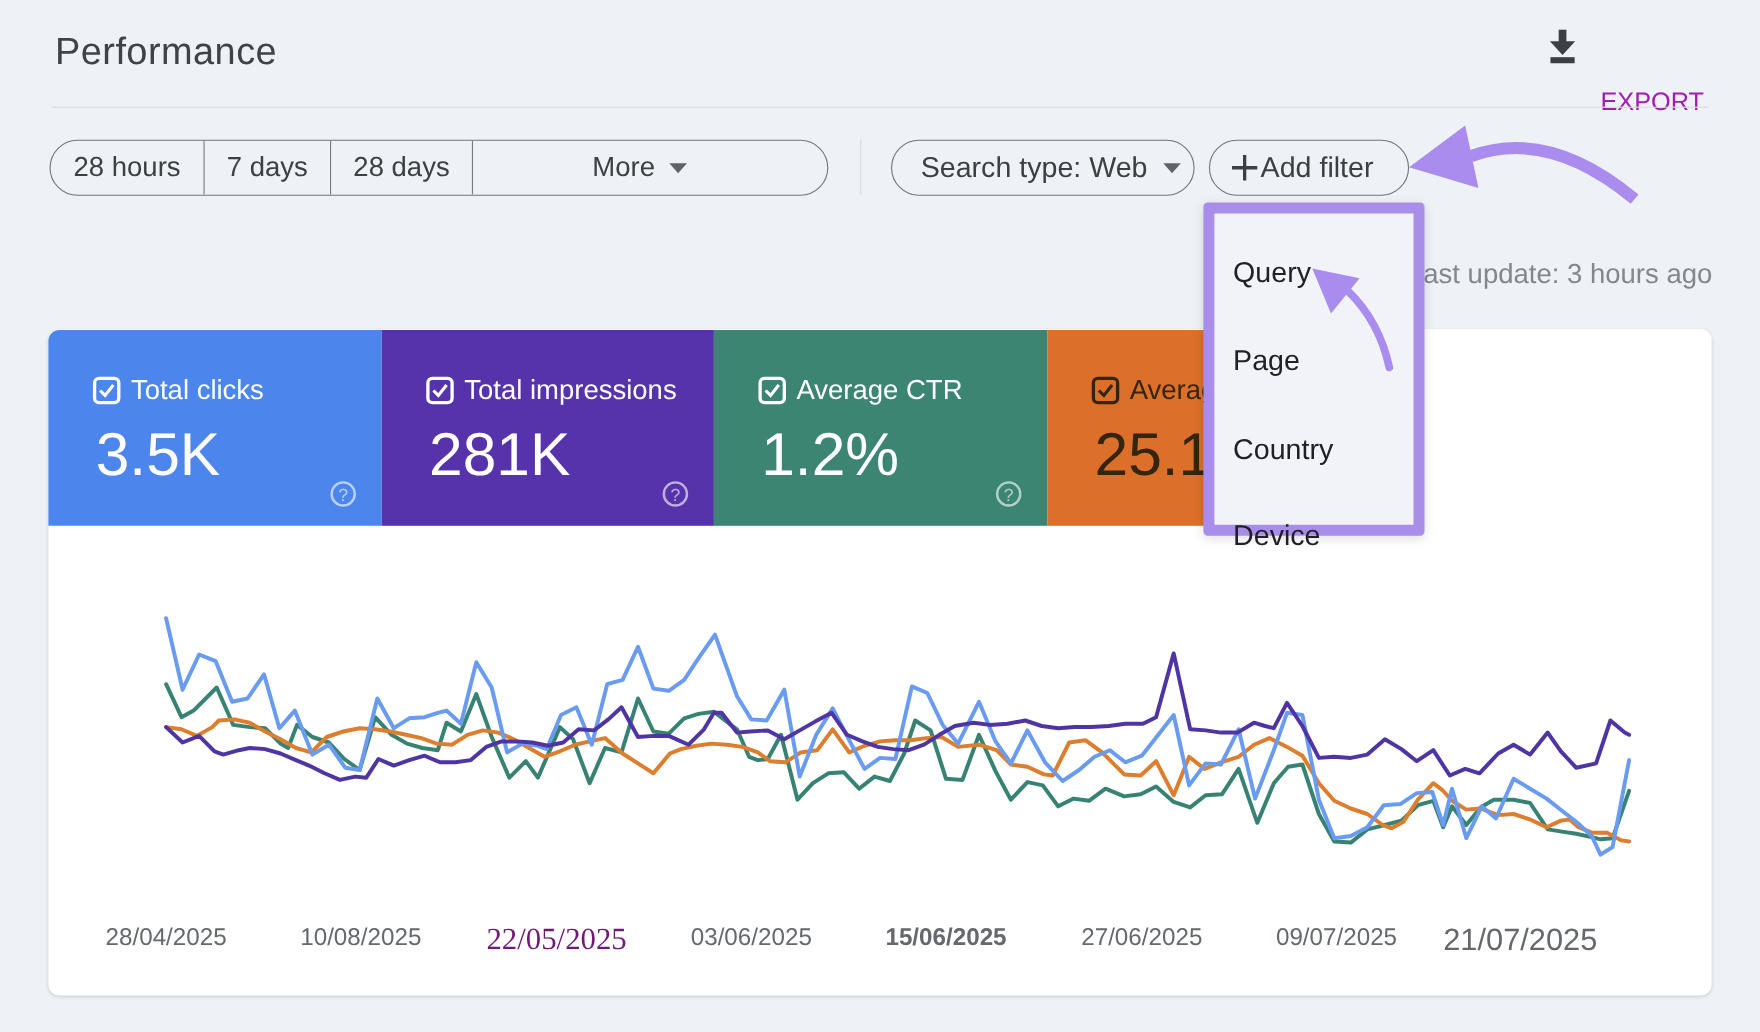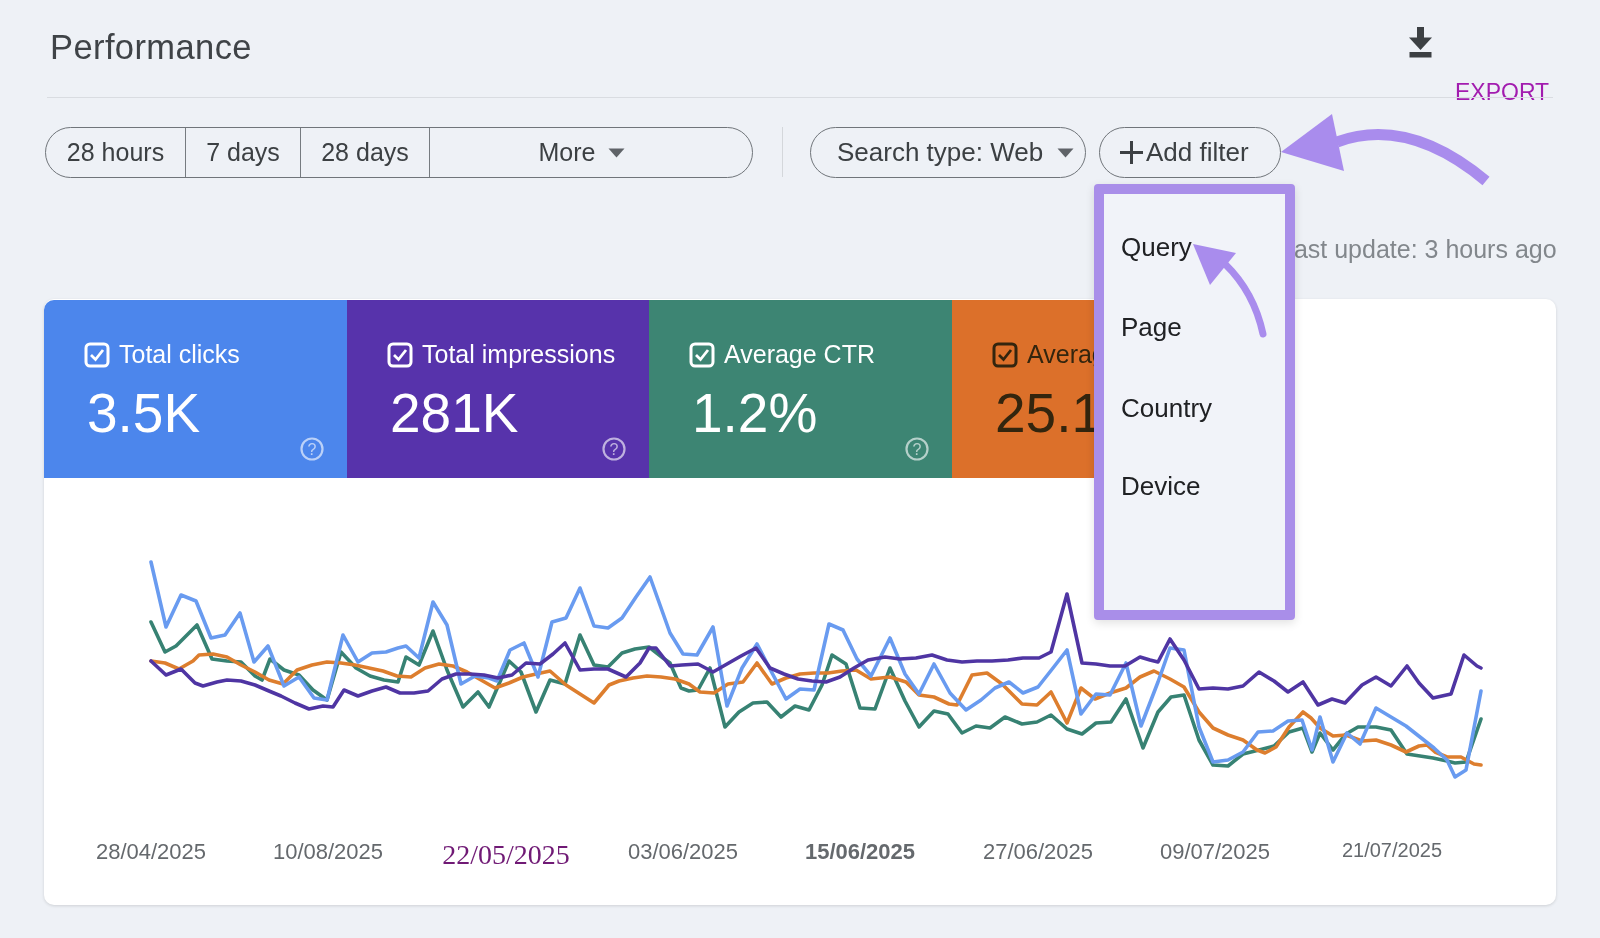--- a/index.html
+++ b/index.html
@@ -88,23 +88,23 @@
 <polyline points="151,661 166,675 181,669 195,683 203,686 217,682 227,680 241,681 255,685 269,691 281,696 295,703 309,709 323,706 333,707 344,690 358,696 372,691 386,687 400,693 414,693 428,691 442,679 456,674 470,674 484,675 498,678 512,675 526,663 540,664 553,654 565,643 580,670 594,669 608,669 626,677 640,663 649,648 656,648 670,666 682,665 698,664 713,672 727,664 741,656 756,648 770,668 784,674 798,679 812,681 826,682 840,677 854,668 868,660 885,657 900,659 916,658 932,655 947,660 962,662 977,661 992,661 1008,660 1023,658 1039,658 1051,652 1067,594 1082,663 1096,664 1110,666 1125,666 1140,657 1150,660 1158,662 1170,639 1184,660 1199,689 1213,688 1228,689 1243,686 1259,672 1274,681 1288,692 1303,682 1318,705 1332,699 1345,703 1362,685 1376,677 1391,686 1407,666 1419,683 1433,698 1451,694 1464,655 1477,666 1481,668" fill="none" stroke="#4f35a3" stroke-width="3.6" stroke-linejoin="round" stroke-linecap="round"></polyline>
 </svg>
 
   <div class="abs" style="left:71px;top:839px;width:160px;text-align:center;font-size:22px;color:#65696d;z-index:3;">28/04/2025</div>
 <div class="abs" style="left:248px;top:839px;width:160px;text-align:center;font-size:22px;color:#65696d;z-index:3;">10/08/2025</div>
 <div class="abs" style="left:426px;top:839px;width:160px;text-align:center;font-size:28px;color:#701a75;z-index:3;font-family:Liberation Serif, serif;">22/05/2025</div>
 <div class="abs" style="left:603px;top:839px;width:160px;text-align:center;font-size:22px;color:#65696d;z-index:3;">03/06/2025</div>
 <div class="abs" style="left:780px;top:839px;width:160px;text-align:center;font-size:22px;color:#65696d;z-index:3;font-weight:bold;">15/06/2025</div>
 <div class="abs" style="left:958px;top:839px;width:160px;text-align:center;font-size:22px;color:#65696d;z-index:3;">27/06/2025</div>
 <div class="abs" style="left:1135px;top:839px;width:160px;text-align:center;font-size:22px;color:#65696d;z-index:3;">09/07/2025</div>
-<div class="abs" style="left:1312px;top:839px;width:160px;text-align:center;font-size:20px;color:#65696d;z-index:3;">21/07/2025</div>
+<div class="abs" style="left:1312px;top:839px;width:160px;text-align:left;font-size:28px;color:#65696d;z-index:3;">21/07/2025</div>
 
-  <div class="abs" style="left:1094px;top:184px;width:201px;height:436px;border:10px solid #a98ee9;background:#f1f3f9;border-radius:4px;box-sizing:border-box;box-shadow:0 3px 10px rgba(0,0,0,0.12);z-index:5;">
+  <div class="abs" style="left:1094px;top:184px;width:201px;height:303px;border:10px solid #a98ee9;background:#f1f3f9;border-radius:4px;box-sizing:border-box;box-shadow:0 3px 10px rgba(0,0,0,0.12);z-index:5;">
     <div style="position:absolute;left:17px;top:38px;font-size:26px;color:#202124;">Query</div>
     <div style="position:absolute;left:17px;top:118px;font-size:26px;color:#202124;">Page</div>
     <div style="position:absolute;left:17px;top:199px;font-size:26px;color:#202124;">Country</div>
     <div style="position:absolute;left:17px;top:277px;font-size:26px;color:#202124;">Device</div>
   </div>
 
   <svg class="abs" style="left:0;top:0;z-index:6;" width="1600" height="938" viewBox="0 0 1600 938" pointer-events="none">
     <path d="M1337 142 Q1408 116 1486 181" stroke="#a98ced" stroke-width="11" fill="none"></path>
     <polygon points="1281,152 1332,114 1344,171" fill="#a98ced"></polygon>
     <path d="M1225 264 Q1254 292 1263 334" stroke="#a98ced" stroke-width="7" fill="none" stroke-linecap="round"></path>

